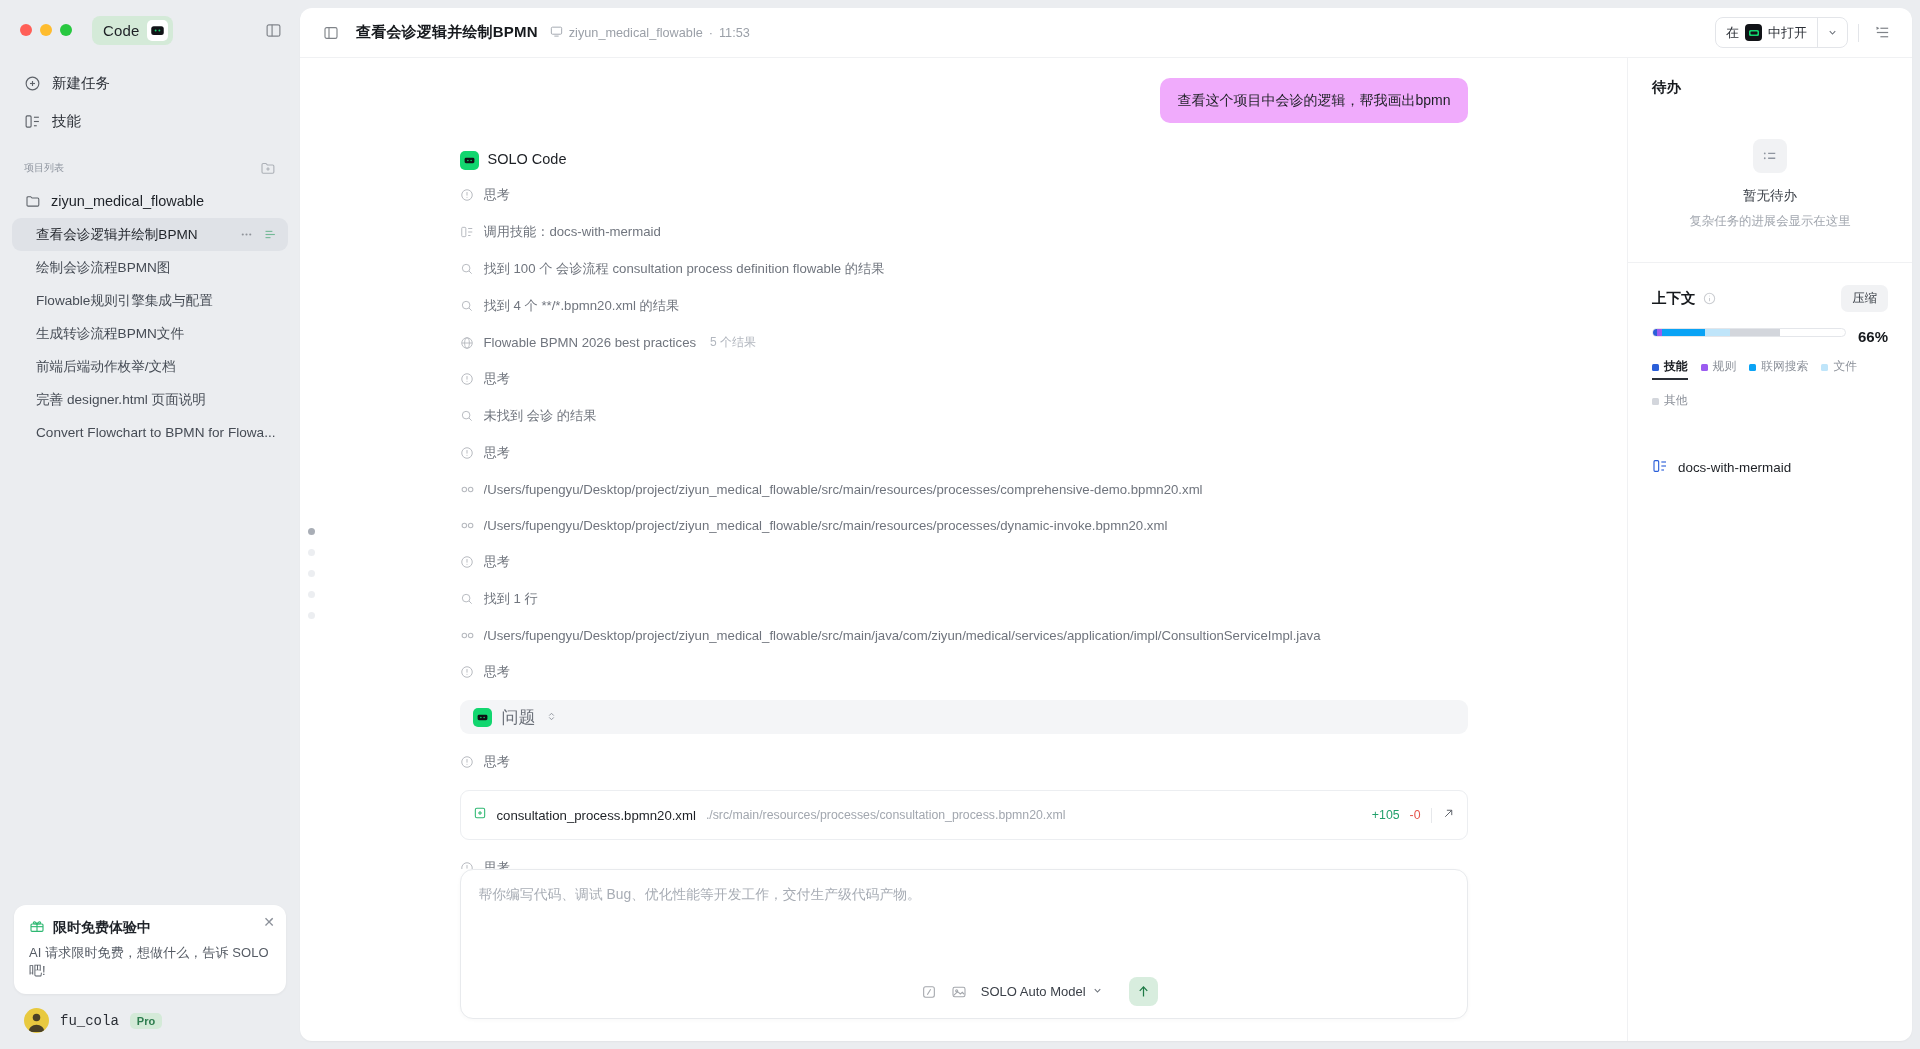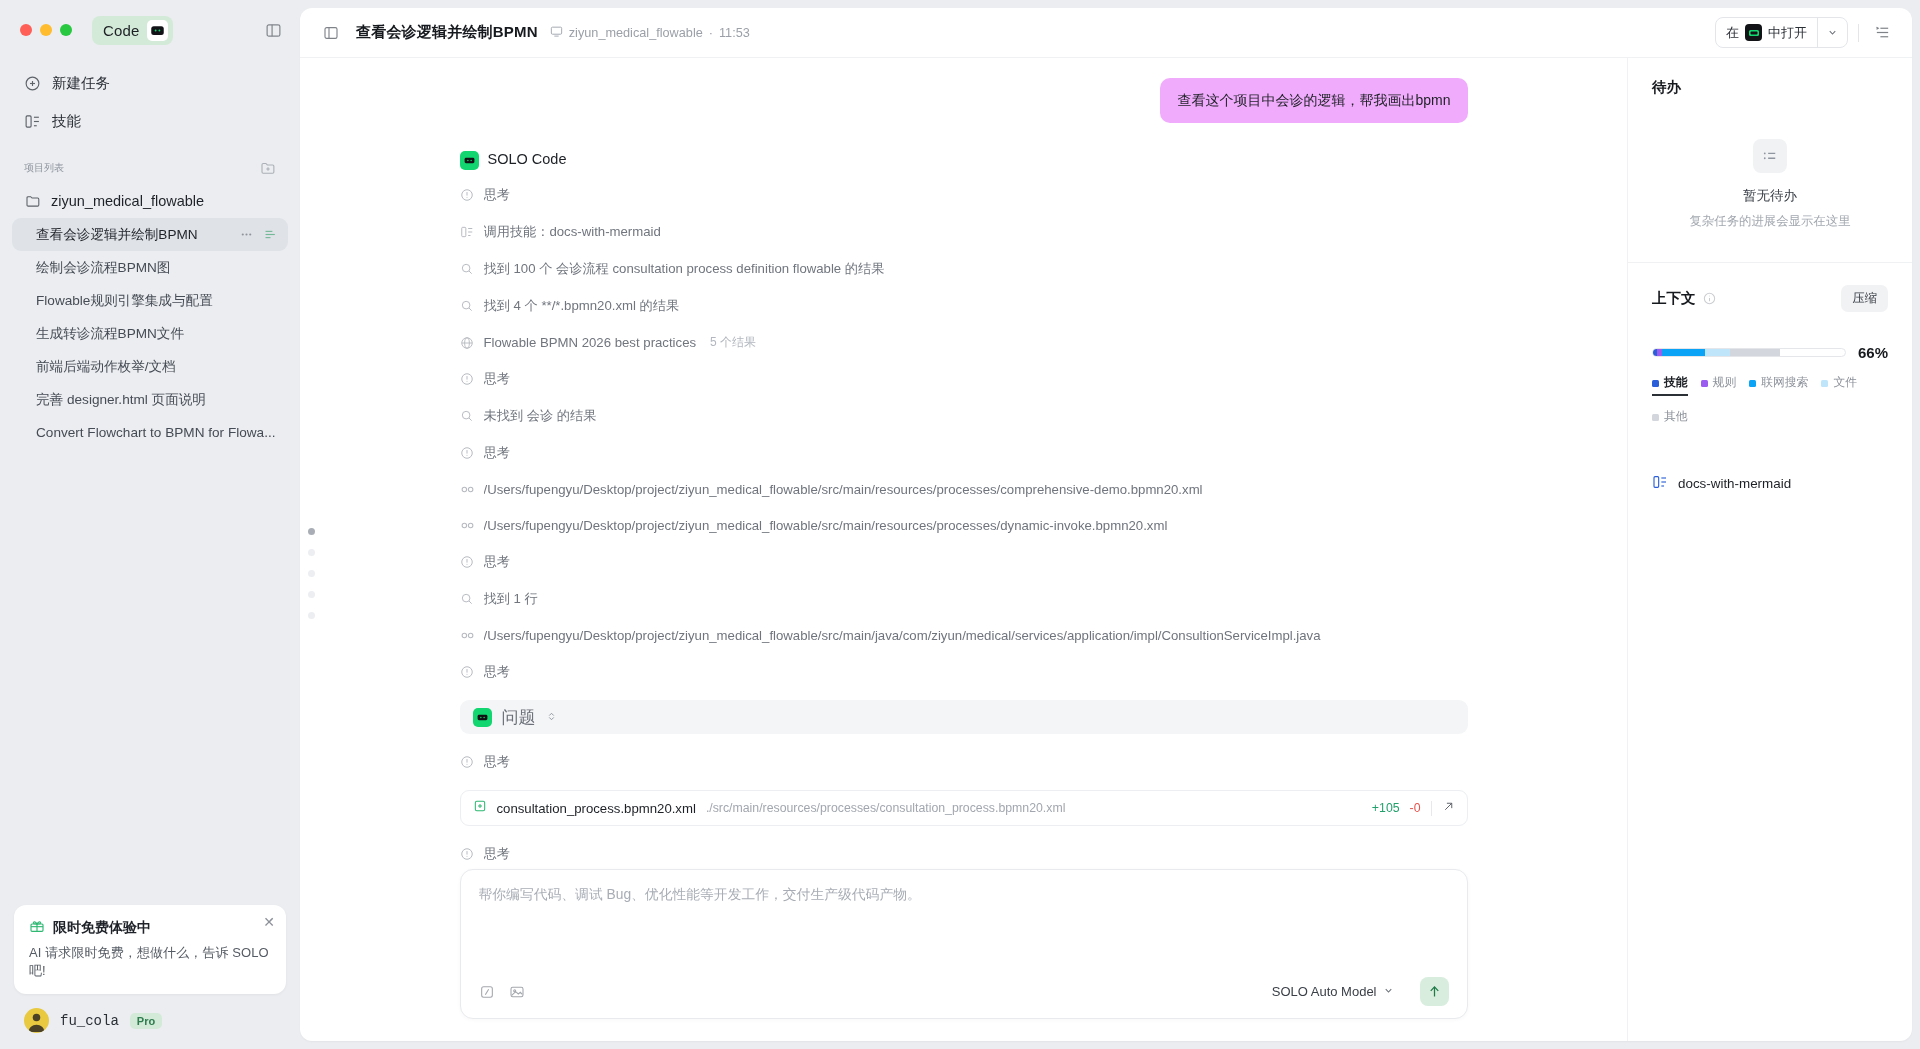--- a/index.html
+++ b/index.html
@@ -137,35 +137,35 @@
   .step.path .stext { color: #6f747d; }
   .step .scount { color: #b2b7bf; font-size: 12px; margin-left: 5px; }
 
   .q-card {
     background: #f4f5f7; border-radius: 9px; height: 34px;
     display: flex; align-items: center; gap: 10px; padding: 0 13px; margin-bottom: 19px; cursor: pointer;
   }
   .q-label { font-size: 17px; color: #6b7079; }
 
   .file-card {
-    border: 1px solid #eceef1; border-radius: 9px; height: 36px;
+    border: 1px solid #eceef1; border-radius: 9px; height: 50px;
     display: flex; align-items: center; gap: 10px; padding: 0 12px; margin-bottom: 19px; cursor: pointer;
   }
   .file-name { font-size: 13.2px; color: #1d2025; font-weight: 500; }
   .file-path { font-size: 12.3px; color: #a2a7af; white-space: nowrap; overflow: hidden; text-overflow: ellipsis; }
   .file-right { margin-left: auto; display: flex; align-items: center; gap: 10px; }
   .diff-add { color: #22a06b; font-size: 12.3px; }
   .diff-del { color: #e5534b; font-size: 12.3px; }
   .file-sep { width: 1px; height: 15px; background: #e6e8eb; }
 
   
   .composer-area { padding: 0 56px 22px 56px; max-width: 1120px; margin: 0 auto; width: 100%; }
   .composer {
     border: 1px solid #e8eaed; border-radius: 13px; background: #fff;
-    height: 150px; display: flex; flex-direction: column; padding: 16px 18px 12px 18px;
+    height: 150px; display: flex; flex-direction: row; padding: 16px 18px 12px 18px;
     box-shadow: 0 1px 4px rgba(0,0,0,.03);
   }
   .composer-ph { font-size: 13.8px; color: #a8adb5; }
   .composer-foot { margin-top: auto; display: flex; align-items: center; gap: 14px; }
   .cf-icon { display: flex; cursor: pointer; opacity: .62; }
   .model-sel { margin-left: auto; display: flex; align-items: center; gap: 6px; font-size: 13px; color: #3b4048; cursor: pointer; }
   .send-btn {
     width: 29px; height: 29px; border-radius: 8px; background: #d8edde;
     display: flex; align-items: center; justify-content: center; cursor: pointer; margin-left: 12px;
   }
@@ -187,21 +187,21 @@
 
   .rp-divider { height: 1px; background: #f0f1f3; margin: 32px 0 0 0; }
 
   .ctx-block { padding: 22px 24px 0 24px; }
   .ctx-head { display: flex; align-items: center; }
   .ctx-info { margin-left: 7px; display: flex; opacity: .45; }
   .ctx-compress {
     margin-left: auto; background: #f1f2f4; border-radius: 7px; padding: 5px 11px;
     font-size: 12.3px; color: #3b4048; cursor: pointer;
   }
-  .ctx-bar-row { display: flex; align-items: center; gap: 12px; margin-top: 32px; }
+  .ctx-bar-row { display: flex; align-items: flex-start; gap: 12px; margin-top: 16px; }
   .ctx-bar {
     flex: 1; height: 9px; border-radius: 5px; background: #ffffff;
     border: 1px solid #e4e6ea; display: flex; overflow: hidden;
   }
   .seg { height: 100%; }
   .ctx-pct { font-size: 15px; font-weight: 700; color: #16191d; }
   .legend { display: flex; align-items: center; gap: 13px; margin-top: 14px; flex-wrap: wrap; }
   .leg { display: flex; align-items: center; gap: 5px; font-size: 11.8px; color: #8b9099; position: relative; padding-bottom: 5px; }
   .leg .sq { width: 7px; height: 7px; border-radius: 1.5px; }
   .leg.active { color: #1d2025; font-weight: 600; }

